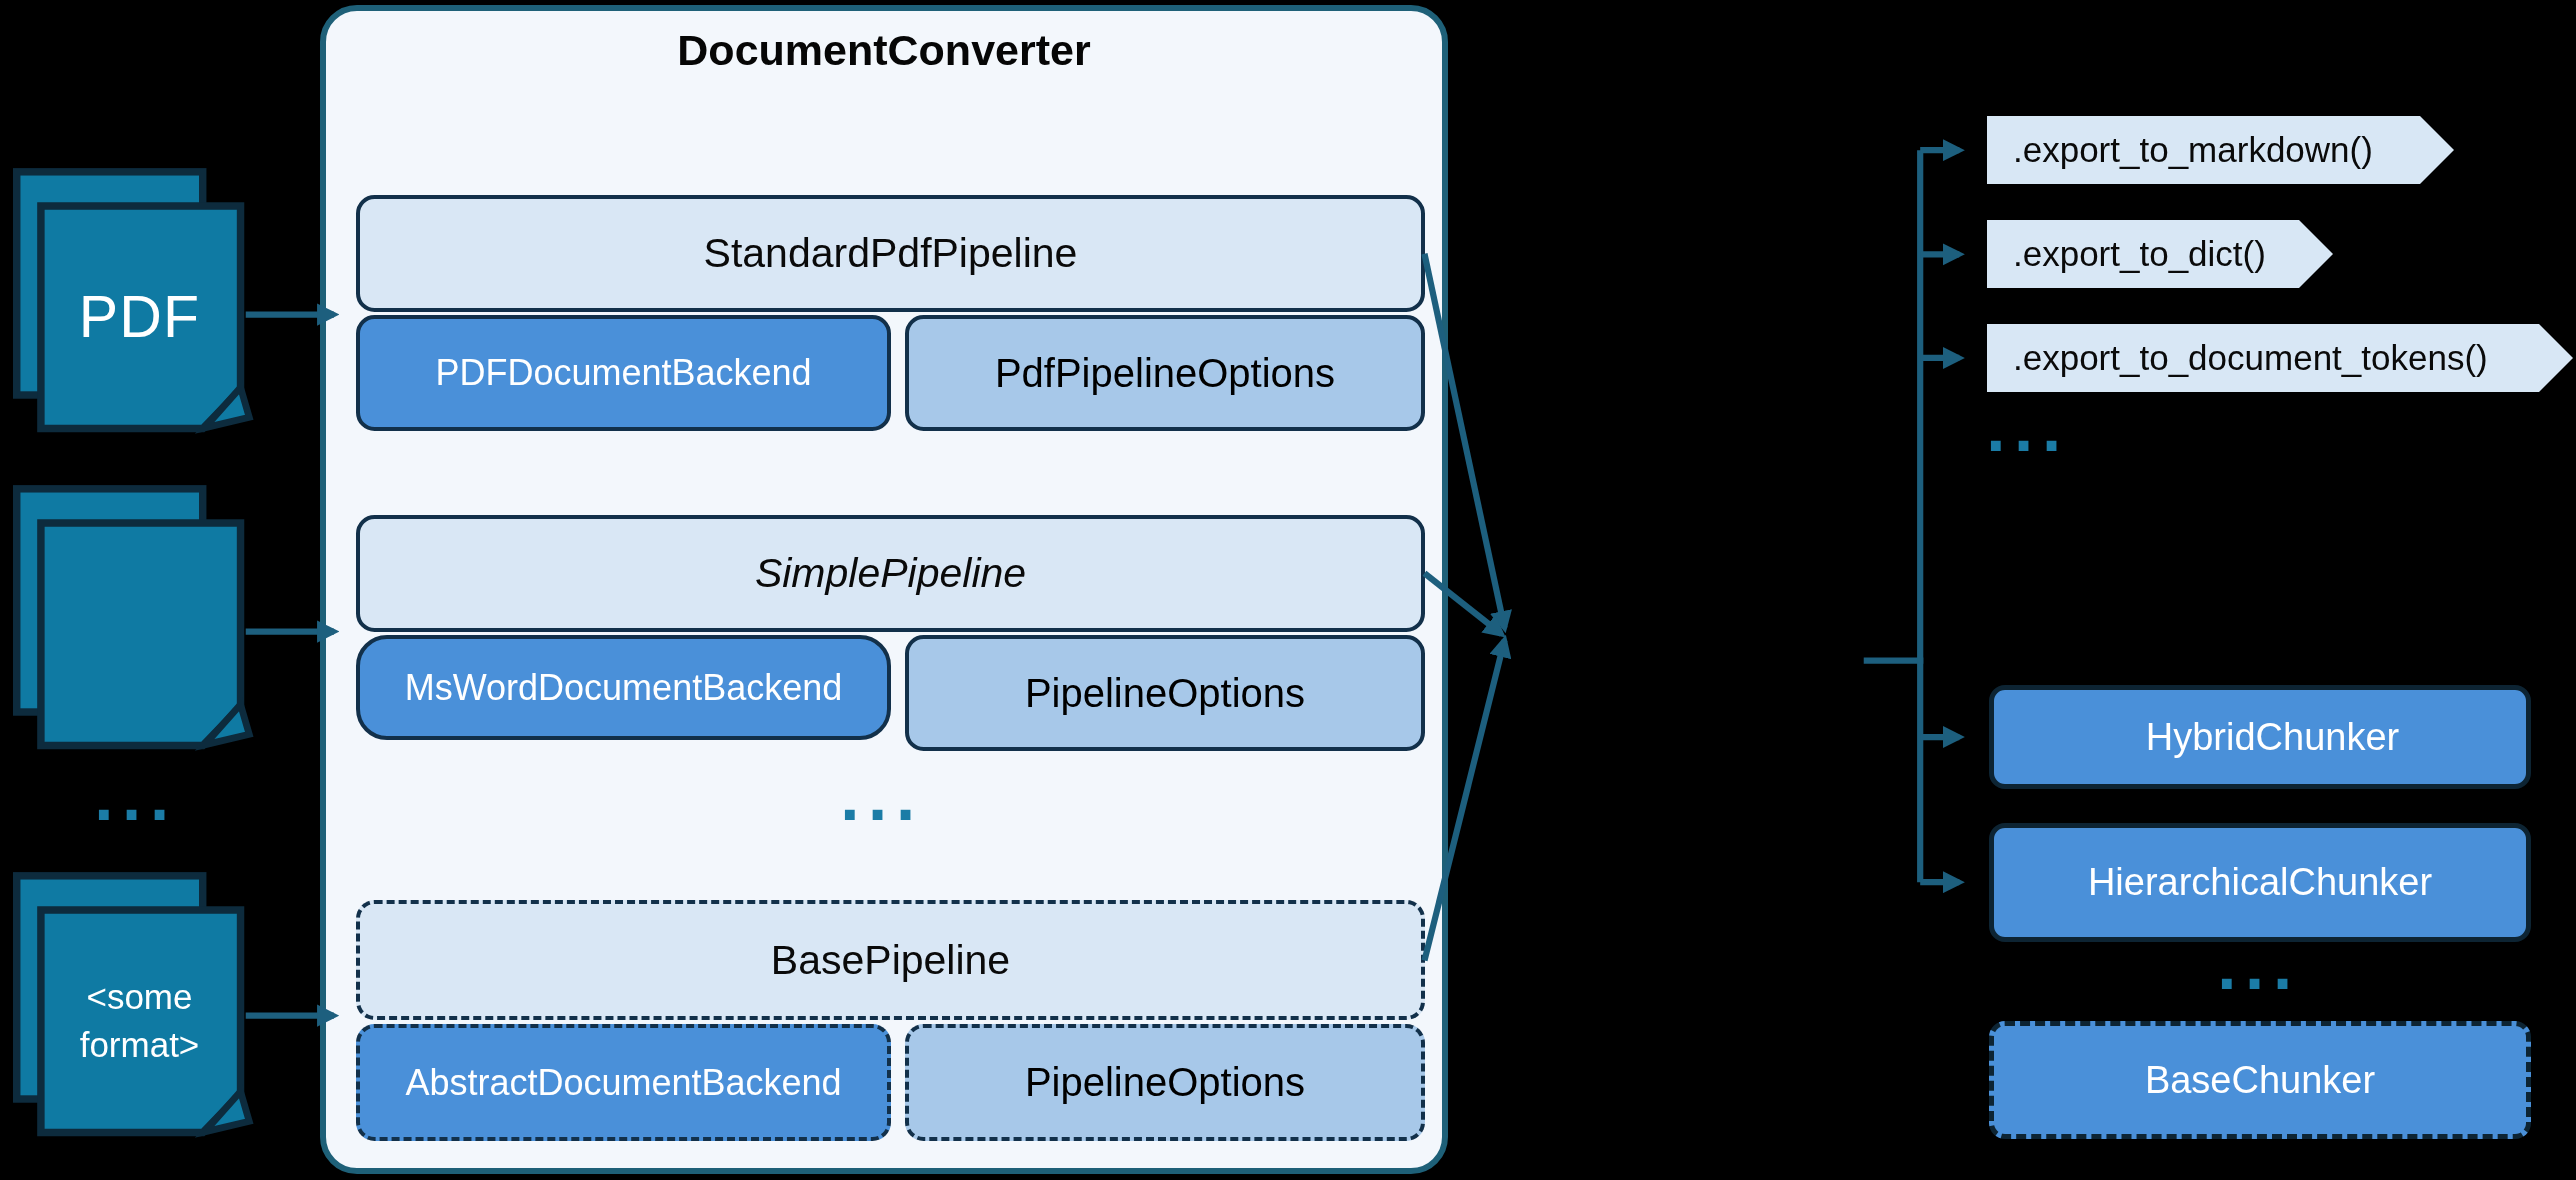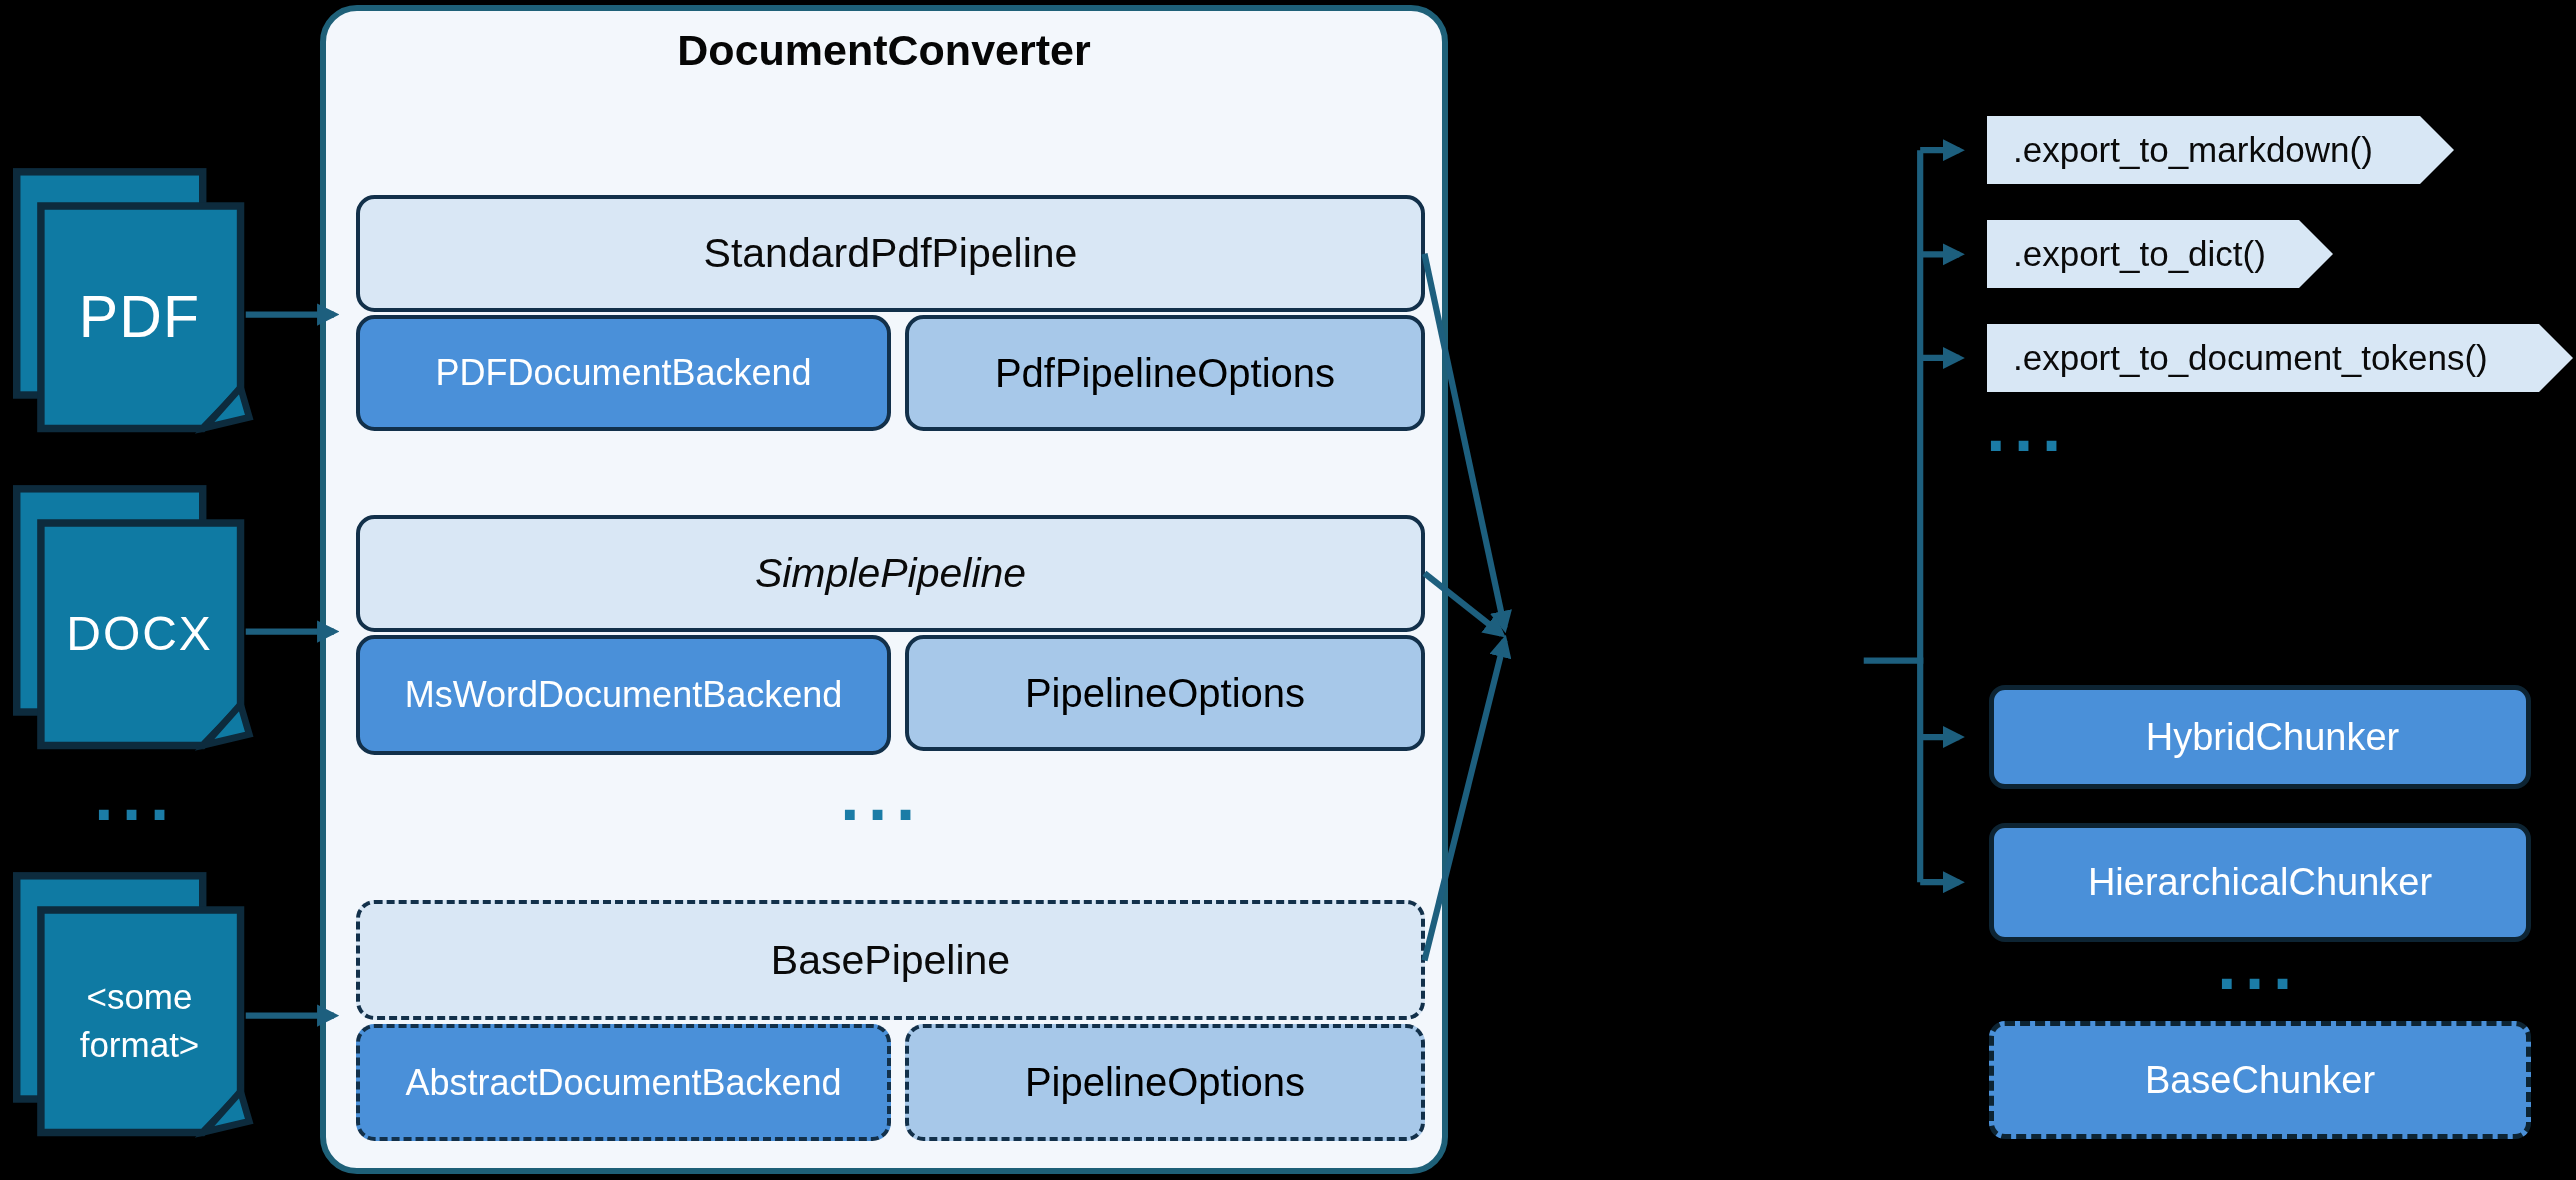--- a/index.html
+++ b/index.html
@@ -32,21 +32,21 @@
   .options-box{position:absolute;box-sizing:border-box;background:#a7c8e9;border:4.3px solid #12304a;
                border-radius:18.6px;display:flex;align-items:center;justify-content:center;
                font-size:40px;color:#000000;}
   .dashed{border-style:dashed !important;}
 
   
   .s1-pipe{left:356px;top:195px;width:1069px;height:117px;}
   .s1-backend{left:356px;top:315px;width:535px;height:116px;}
   .s1-options{left:905px;top:315px;width:520px;height:116px;}
   .s2-pipe{left:356px;top:515px;width:1069px;height:117px;font-style:italic;}
-  .s2-backend{left:356px;top:635px;width:535px;height:120px;}
+  .s2-backend{left:356px;top:635px;width:535px;height:105px;border-radius:31px;}
   .s2-options{left:905px;top:635px;width:520px;height:116px;}
   .s3-pipe{left:356px;top:900px;width:1069px;height:120px;}
   .s3-backend{left:356px;top:1024px;width:535px;height:117px;}
   .s3-options{left:905px;top:1024px;width:520px;height:117px;}
 
   
   .dots{position:absolute;color:#1b7ca6;font-weight:900;font-size:69px;letter-spacing:8.7px;
         transform:translate(-50%,-78%);line-height:1;}
 
   
@@ -91,21 +91,20 @@
     </svg>
     <div class="doc-label">PDF</div>
   </div>
 
   <div class="doc-stack docx" style="left:13px;top:485px;">
     <svg width="248" height="273" viewBox="0 0 400 440">
       <rect x="6" y="6" width="300" height="360" fill="#0f7aa3" stroke="#0d2b3d" stroke-width="12"></rect>
       <path d="M45,61 H367 V357 L306,420 H45 Z" fill="#0f7aa3" stroke="#0d2b3d" stroke-width="12" stroke-linejoin="miter"></path>
       <path d="M367,354 L309,419 L381,402 Z" fill="#0f7aa3" stroke="#0d2b3d" stroke-width="11" stroke-linejoin="miter"></path>
     </svg>
-    <div class="doc-label">DOCX</div>
   </div>
 
   <div class="dots" style="left:136px;top:816px;">...</div>
 
   <div class="doc-stack fmt" style="left:13px;top:872px;">
     <svg width="248" height="273" viewBox="0 0 400 440">
       <rect x="6" y="6" width="300" height="360" fill="#0f7aa3" stroke="#0d2b3d" stroke-width="12"></rect>
       <path d="M45,61 H367 V357 L306,420 H45 Z" fill="#0f7aa3" stroke="#0d2b3d" stroke-width="12" stroke-linejoin="miter"></path>
       <path d="M367,354 L309,419 L381,402 Z" fill="#0f7aa3" stroke="#0d2b3d" stroke-width="11" stroke-linejoin="miter"></path>
     </svg>

